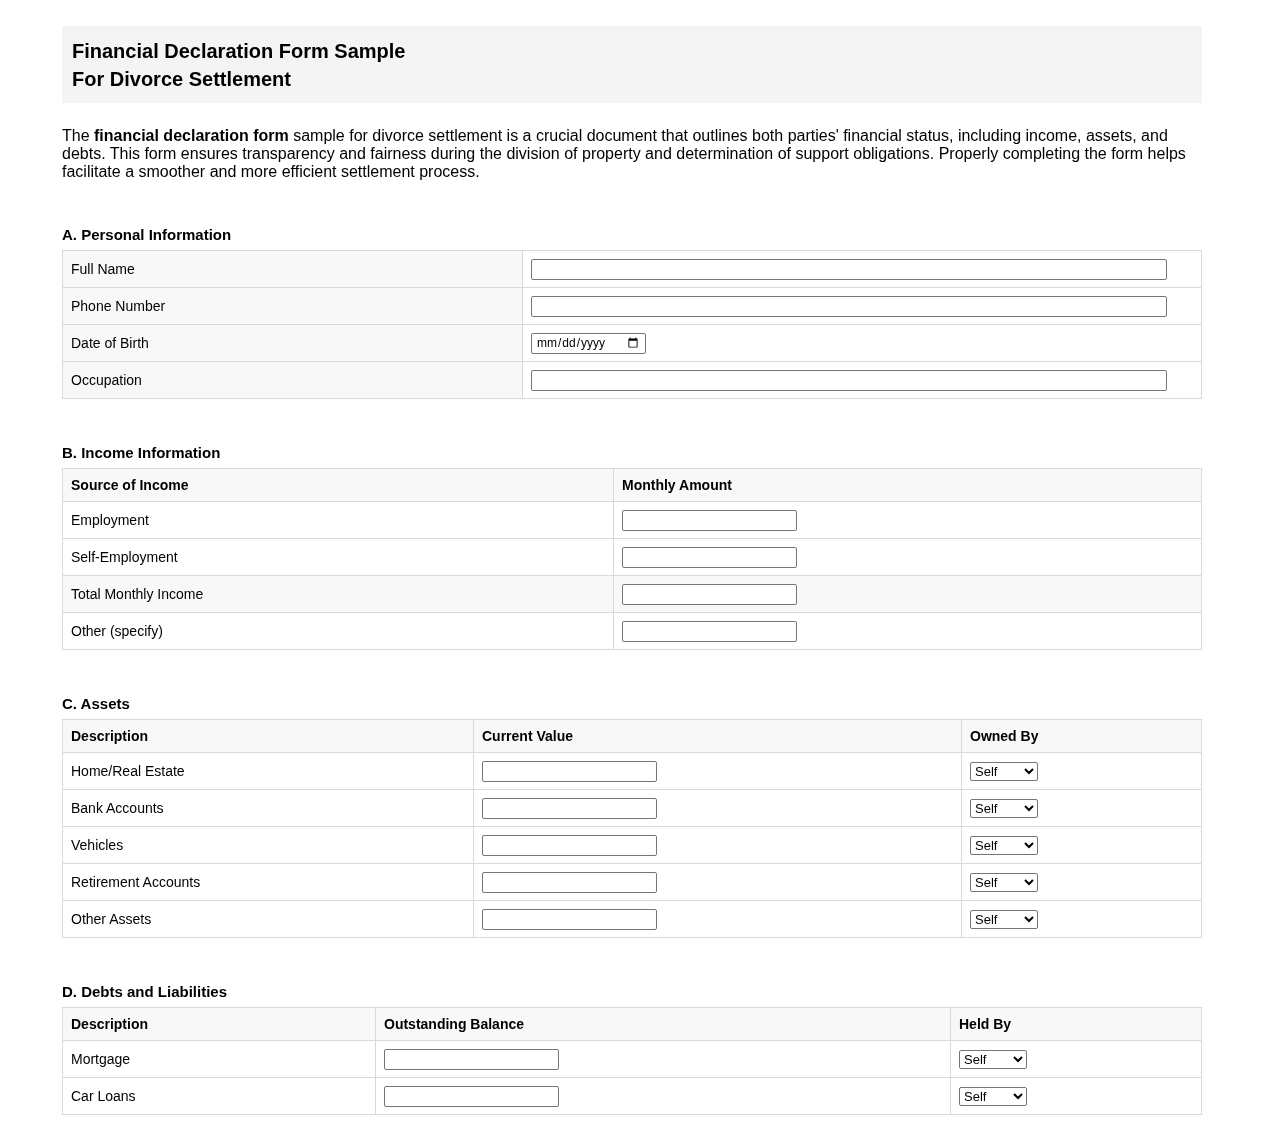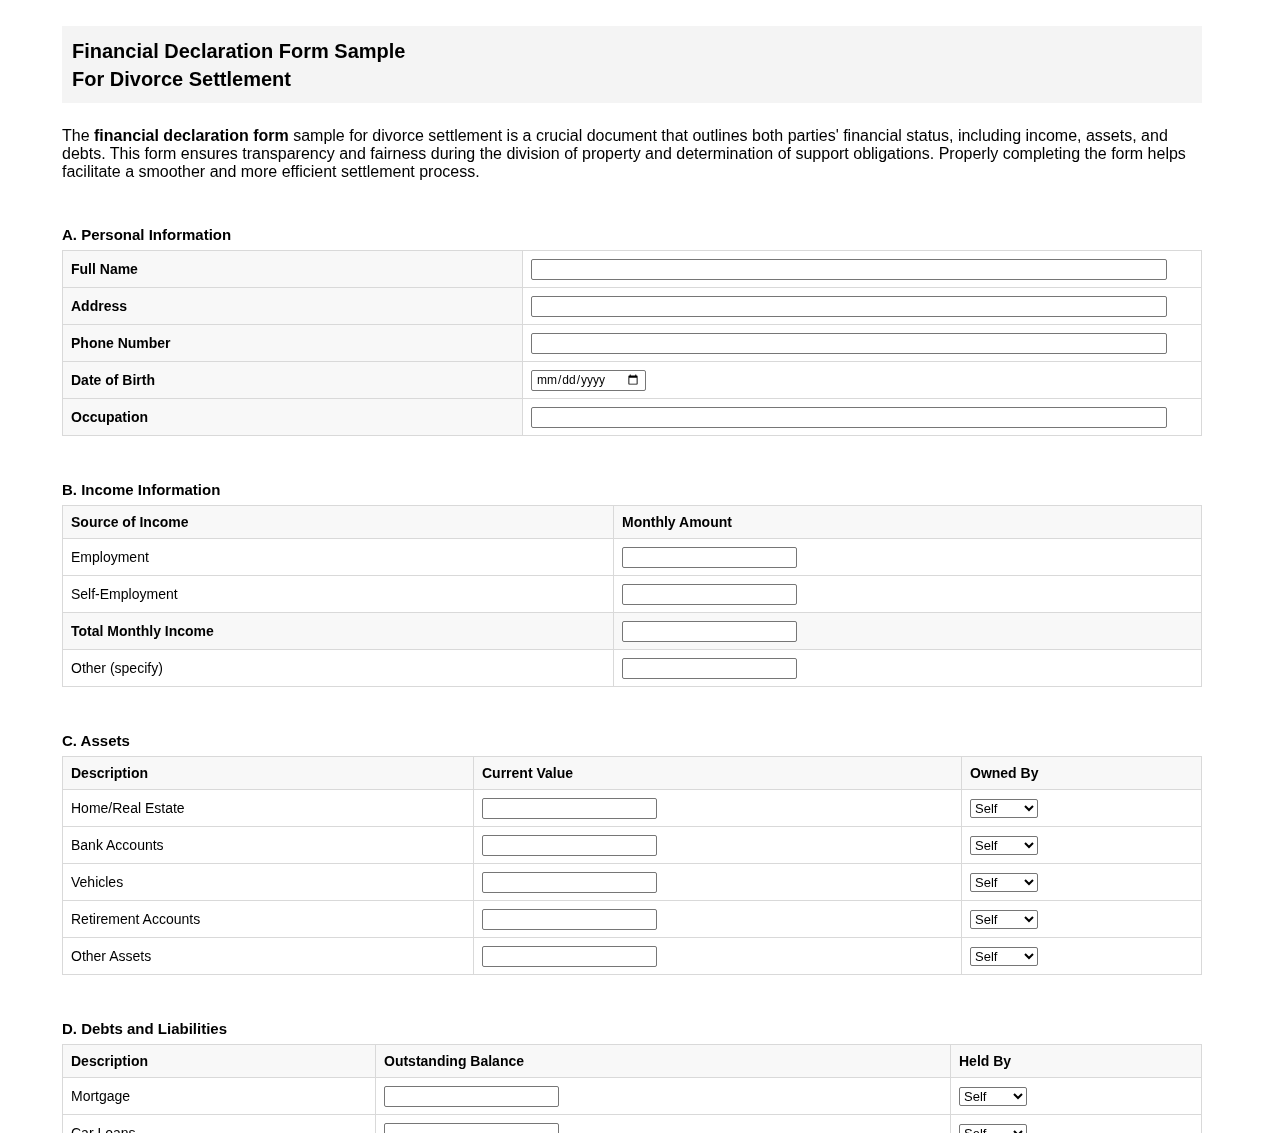--- a/index.html
+++ b/index.html
@@ -50,21 +50,21 @@
     border: 1px solid #d9d9d9;
     padding: 4px 8px;
     font-size: 14px;
     line-height: 16px;
     text-align: left;
     vertical-align: middle;
   }
   th { height: 33px; font-weight: bold; background: #f8f8f8; }
   td { height: 37px; }
   .shade { background: #f8f8f8; }
-  .bold  { font-weight: bold; }
+  .bold  { font-weight: normal; }
 
   
   input[type="text"] {
     height: 21px;
     border: 1px solid #767676;
     border-radius: 2px;
     padding: 1px 3px;
     font-family: inherit;
     font-size: 13px;
     background: #ffffff;
@@ -112,26 +112,20 @@
         <col>
       </colgroup>
     <tbody>
       <tr>
         <td class="shade bold">Full Name</td>
         <td>
           <input type="text" class="wide-input" value="" style="">
         </td>
       </tr>
       <tr>
-        <td class="shade bold">Address</td>
-        <td>
-          <input type="text" class="wide-input" value="" style="">
-        </td>
-      </tr>
-      <tr>
         <td class="shade bold">Phone Number</td>
         <td>
           <input type="text" class="wide-input" value="" style="">
         </td>
       </tr>
       <tr>
         <td class="shade bold">Date of Birth</td>
         <td>
           <input type="date" placeholder="mm/dd/yyyy" style="">
         </td>

